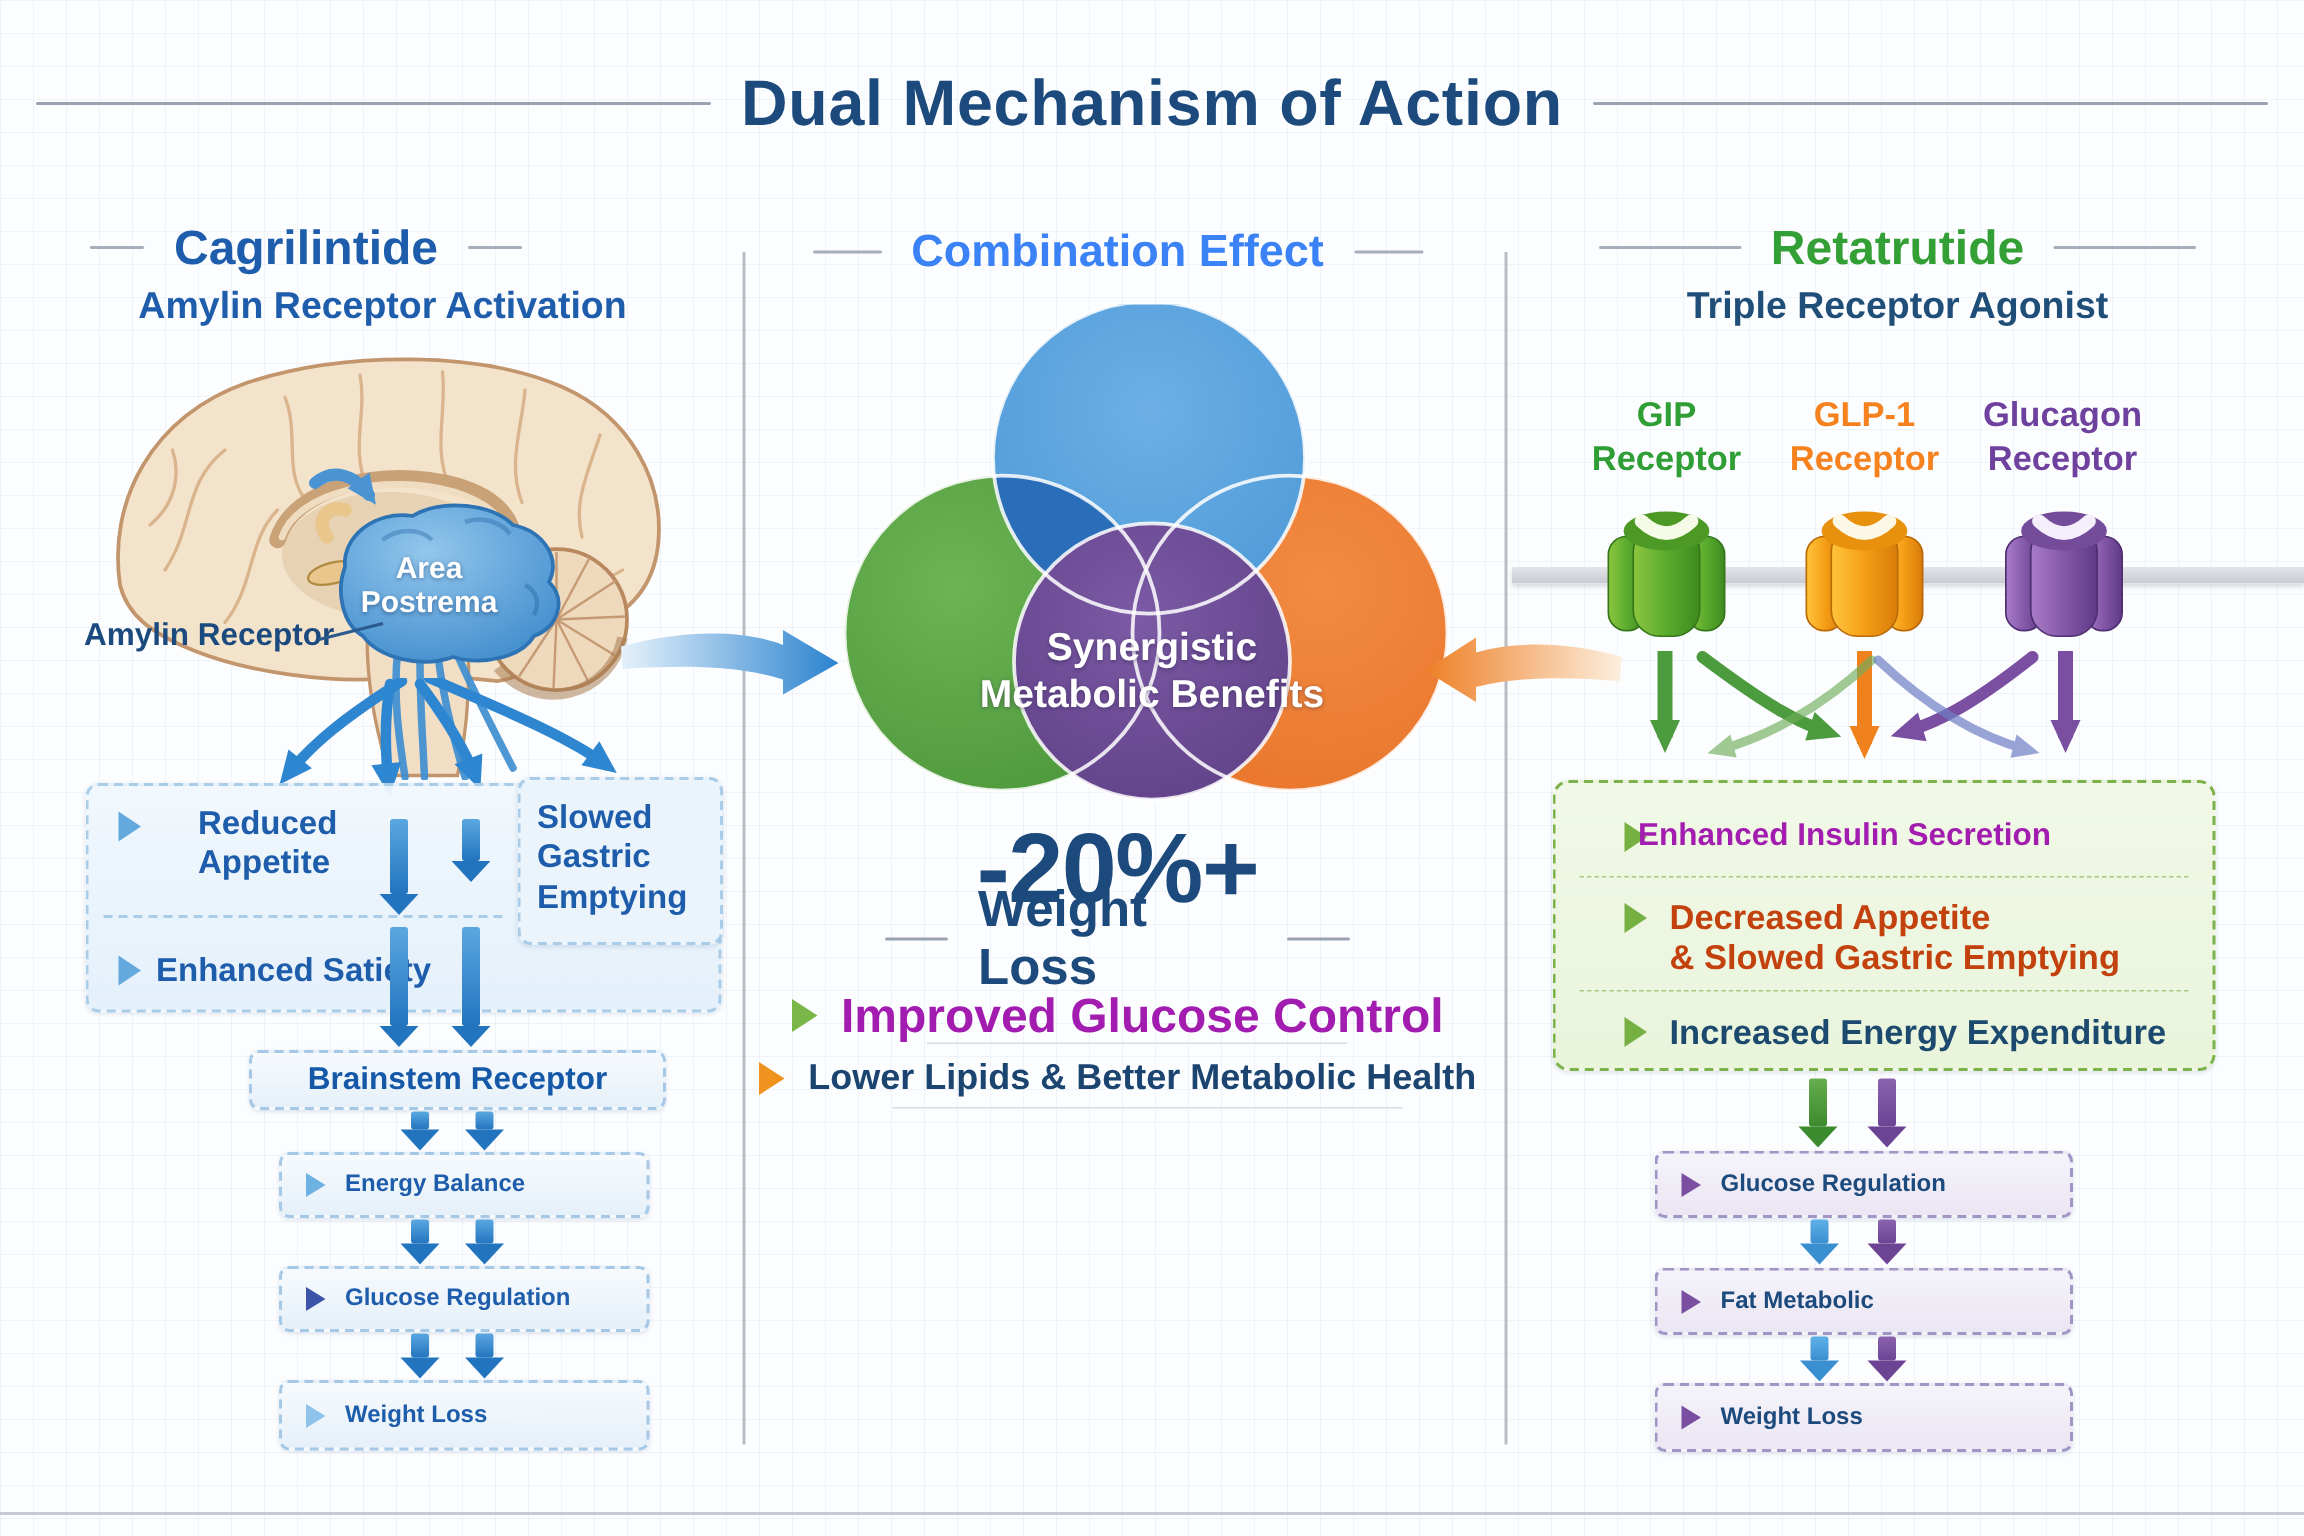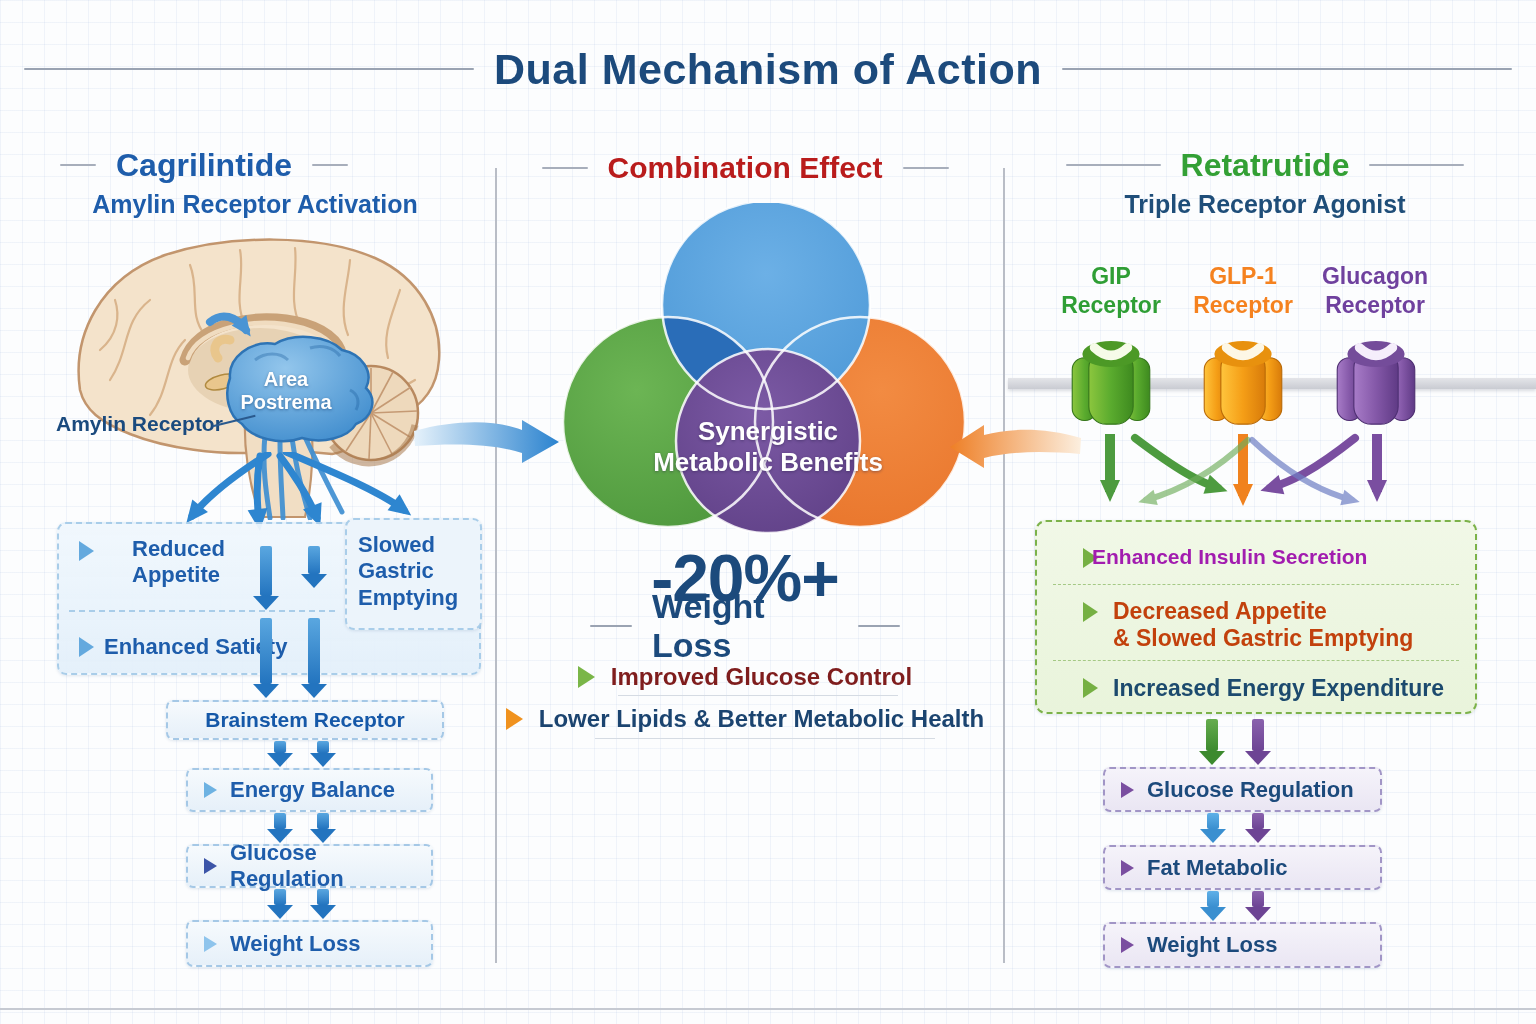--- a/index.html
+++ b/index.html
@@ -21,21 +21,21 @@
   h1,h2,h3{margin:0;font-weight:bold;}
 
   
   .panel{position:absolute;box-sizing:border-box;border:2px dashed #a9cde9;border-radius:9px;
     background:linear-gradient(180deg,rgba(240,247,253,.95),rgba(226,239,250,.92));
     box-shadow:0 1px 3px rgba(90,120,160,.18);}
   .fbox{position:absolute;box-sizing:border-box;display:flex;align-items:center;gap:13px;
     padding:0 16px;border:2px dashed #a5c8e6;border-radius:7px;
     background:linear-gradient(180deg,#f6fafd,#e6f0f9);
     box-shadow:0 1px 3px rgba(90,120,160,.18);
-    font-weight:bold;color:#1e5dab;font-size:22px;}
+    font-weight:bold;color:#1e5dab;font-size:16px;}
   .fbox.center{justify-content:center;}
   .fbox.lav{background:linear-gradient(180deg,#f5f3fa,#eae6f3);border-color:#a195c6;color:#1c4a7c;}
 
   
   .tri{display:inline-block;width:0;height:0;flex:0 0 auto;
     border-top:10px solid transparent;border-bottom:10px solid transparent;
     border-left:15px solid var(--c,#64a9de);}
   .tri.sm{border-top-width:8px;border-bottom-width:8px;border-left-width:13px;}
 
   
@@ -210,21 +210,21 @@
   <div class="varrow" style="left:267px;top:889px;height:30px;--c1:#5aa7e0;--c2:#2374bf;"></div>
   <div class="varrow" style="left:310px;top:889px;height:30px;--c1:#5aa7e0;--c2:#2374bf;"></div>
 
   <div class="fbox" style="left:186px;top:920px;width:247px;height:47px;">
     <span class="tri sm" style="--c:#8ec4ec;"></span>
     <span>Weight Loss</span>
   </div>
 
   <div class="trow" style="left:520px;top:150px;width:450px;height:36px;justify-content:center;">
     <span class="dash" style="width:46px;"></span>
-    <h2 style="font-size:30px;color:#b91c1c;">Combination Effect</h2>
+    <h2 style="font-size:30px;color:#3b82f6;">Combination Effect</h2>
     <span class="dash" style="width:46px;"></span>
   </div>
 
   <svg class="abs" style="left:563px;top:203px;" width="415" height="345" viewBox="0 0 415 345">
     <defs>
       <radialGradient id="gVG" cx="35%" cy="35%" r="80%">
           <stop offset="0" stop-color="#6cb554"></stop>
           <stop offset="1" stop-color="#4c963b"></stop>
         </radialGradient>
       <radialGradient id="gVO" cx="60%" cy="35%" r="80%">
@@ -271,21 +271,21 @@
 
   <div class="abs navy" style="left:565px;top:540px;width:360px;text-align:center;font-size:66px;font-weight:800;letter-spacing:-1px;">-20%+</div>
   <div class="trow" style="left:590px;top:606px;width:310px;height:40px;justify-content:center;">
     <span class="dash" style="width:42px;background:#9aa3b2;"></span>
     <h3 class="navy" style="font-size:34px;">Weight Loss</h3>
     <span class="dash" style="width:42px;background:#9aa3b2;"></span>
   </div>
 
   <div class="trow" style="left:560px;top:662px;width:370px;height:30px;justify-content:center;gap:16px;">
     <span class="tri" style="--c:#7ab648;border-top-width:11px;border-bottom-width:11px;border-left-width:17px;"></span>
-    <span style="font-size:24px;font-weight:bold;color:#7f1d1d;white-space:nowrap;">Improved Glucose Control</span>
+    <span style="font-size:32px;font-weight:bold;color:#a21caf;white-space:nowrap;">Improved Glucose Control</span>
   </div>
   <div class="thinline" style="left:618px;top:695px;width:280px;"></div>
   <div class="trow" style="left:535px;top:704px;width:420px;height:30px;justify-content:center;gap:16px;">
     <span class="tri" style="--c:#f0921e;border-top-width:11px;border-bottom-width:11px;border-left-width:17px;"></span>
     <span style="font-size:24px;font-weight:bold;color:#1b4470;white-space:nowrap;">Lower Lipids &amp; Better Metabolic Health</span>
   </div>
   <div class="thinline" style="left:595px;top:738px;width:340px;"></div>
 
   <div class="trow" style="left:1020px;top:146px;width:490px;height:38px;justify-content:center;">
     <span class="dash" style="width:95px;"></span>

